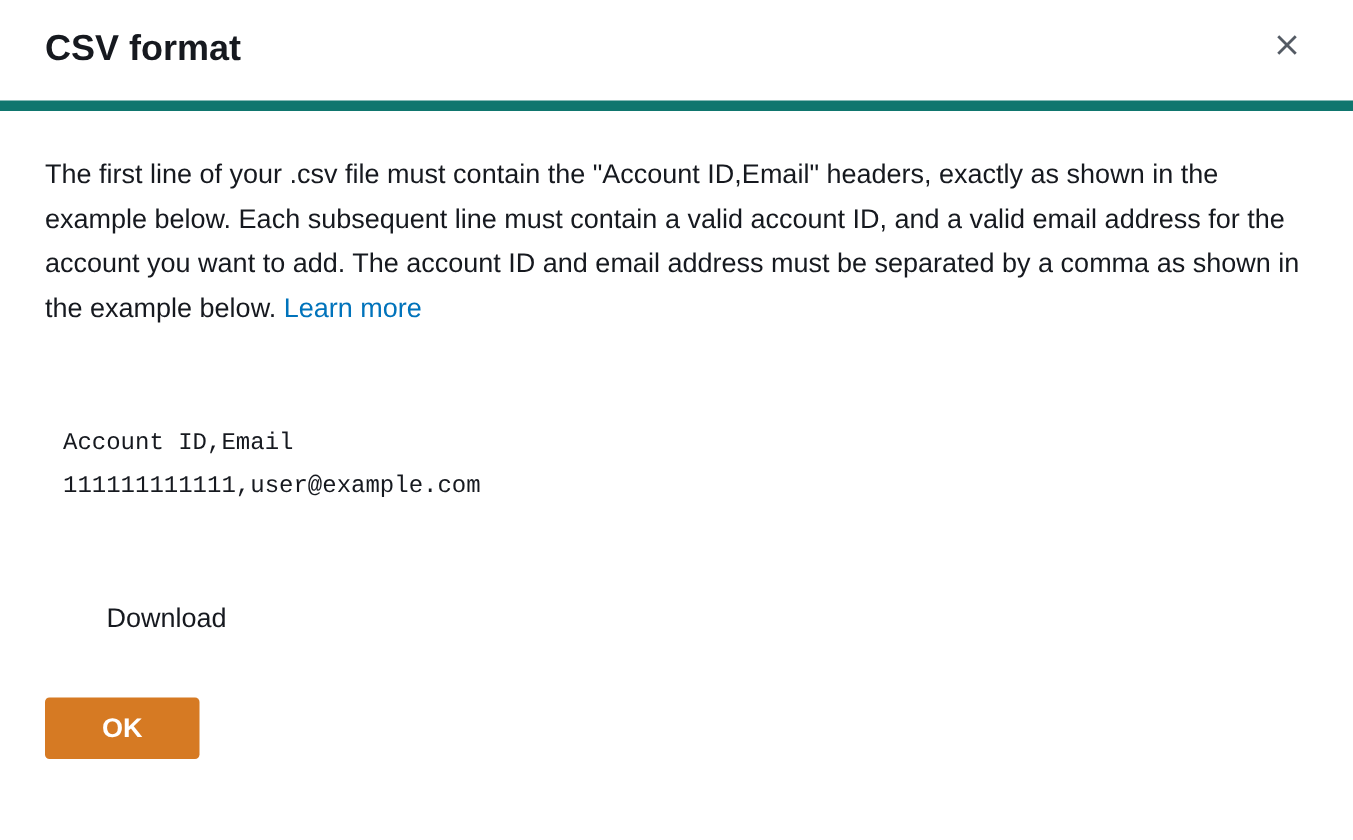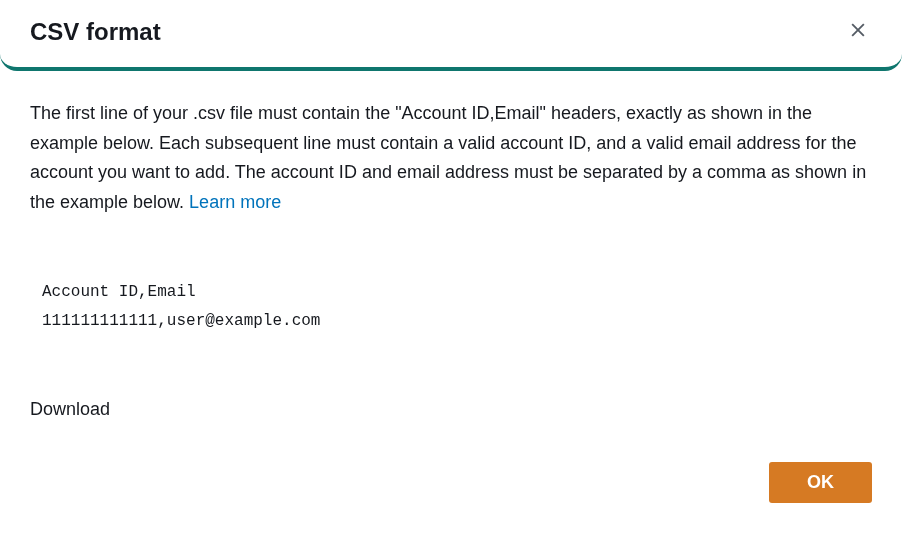--- a/index.html
+++ b/index.html
@@ -11,24 +11,23 @@
       font-family: "Amazon Ember", "Helvetica Neue", Arial, sans-serif;
       background: #fff;
       color: #16191f;
       width: 902px;
       height: 560px;
       overflow: hidden;
     }
     .dialog-header {
       display: flex;
       justify-content: space-between;
-      align-items: center;
+      align-items: flex-end;
       padding: 16px 30px 20px 30px;
-      border-bottom: 4px solid #0f766e;
-      border-radius: 17px;
+      border-bottom: 7px solid #0f766e;
     }
     .dialog-title {
       font-size: 24px;
       font-weight: 700;
       color: #16191f;
     }
     .close-btn {
       background: none;
       border: none;
       cursor: pointer;
@@ -62,32 +61,33 @@
       line-height: 1.85;
       color: #16191f;
       margin-left: 12px;
     }
     .download-row {
       margin-top: 62px;
       font-size: 18px;
       display: flex;
       gap: 32px;
       align-items: baseline;
+      margin-left: 41px;
     }
     .download-label {
       color: #16191f;
     }
     .download-link {
       color: #0073bb;
       text-decoration: none;
       cursor: pointer;
     }
     .dialog-footer {
       display: flex;
-      justify-content: flex-end;
+      justify-content: flex-start;
       padding: 16px 30px 16px 30px;
       margin-top: 6px;
     }
     .ok-button {
       background: #d67a23;
       color: #fff;
       border: none;
       border-radius: 3px;
       font-size: 18px;
       font-weight: 700;

